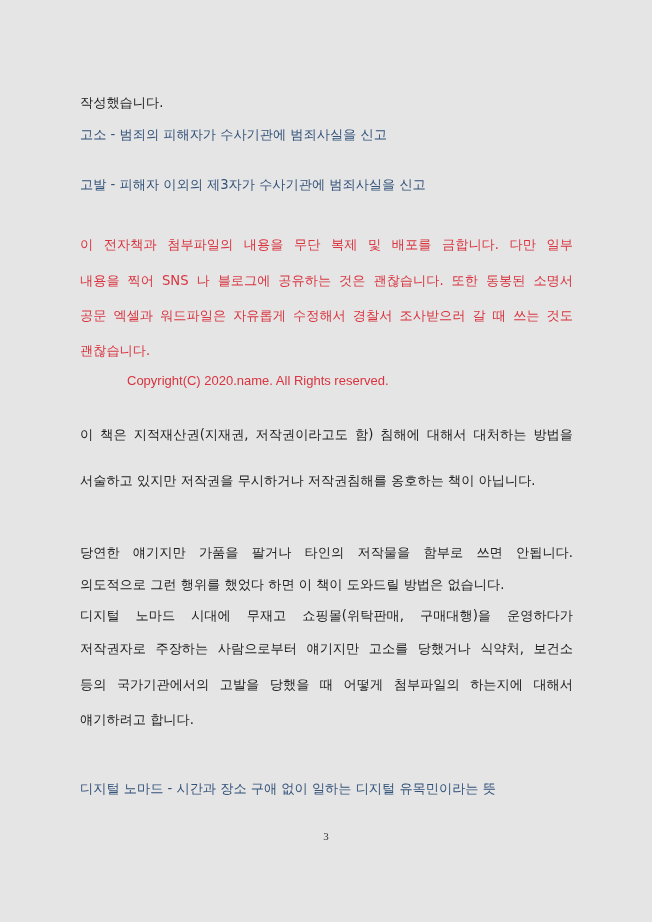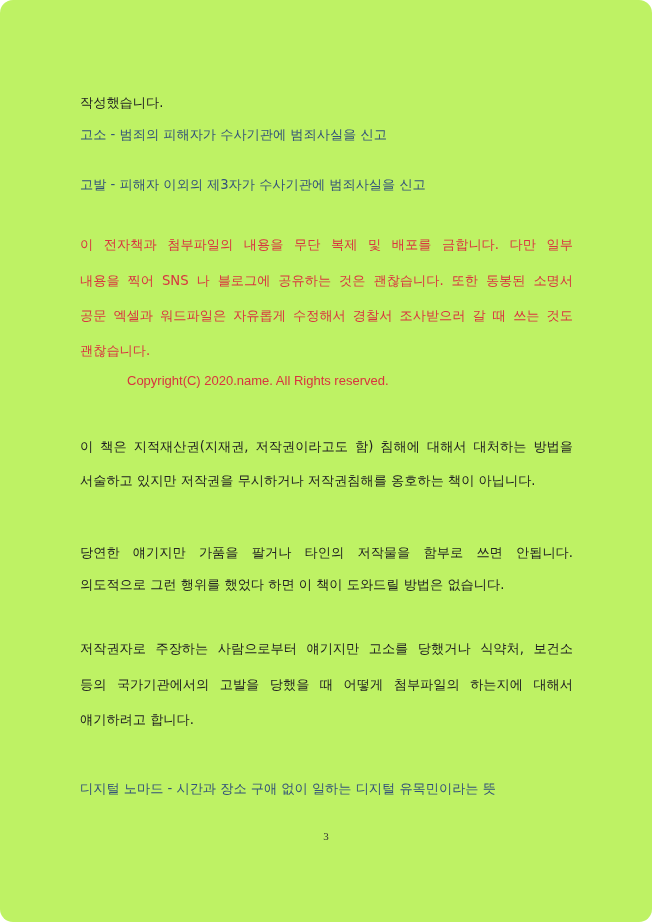--- a/index.html
+++ b/index.html
@@ -11,22 +11,21 @@
       width: 652px;
       height: 922px;
       position: relative;
       overflow: hidden;
       font-family: "DejaVu Sans", "Liberation Sans", sans-serif;
     }
     .page {
       position: absolute;
       left: 0; top: 0;
       width: 652px; height: 922px;
-      background: #bef264;
-      border-radius: 13px;
+      background: #e5e5e5;
     }
     .line {
       position: absolute;
       left: 80px;
       font-size: 13.2px;
       color: #222222;
       white-space: nowrap;
       letter-spacing: 0px;
     }
     .justify {
@@ -61,25 +60,26 @@
   <div class="line blue" style="top:126px;">고소 - 범죄의 피해자가 수사기관에 범죄사실을 신고</div>
   <div class="line blue" style="top:176px;">고발 - 피해자 이외의 제3자가 수사기관에 범죄사실을 신고</div>
 
   <div class="line red justify" style="top:236px;">이 전자책과 첨부파일의 내용을 무단 복제 및 배포를 금합니다. 다만 일부</div>
   <div class="line red justify" style="top:272px;">내용을 찍어 SNS 나 블로그에 공유하는 것은 괜찮습니다. 또한 동봉된 소명서</div>
   <div class="line red justify" style="top:307px;">공문 엑셀과 워드파일은 자유롭게 수정해서 경찰서 조사받으러 갈 때 쓰는 것도</div>
   <div class="line red" style="top:342px;">괜찮습니다.</div>
 
   <div class="line red copyright" style="top:373px;margin-left:47px;">Copyright(C) 2020.name. All Rights reserved.</div>
 
-  <div class="line justify" style="top:438px;">이 책은 지적재산권(지재권, 저작권이라고도 함) 침해에 대해서 대처하는 방법을</div>
+  <div class="line justify" style="top:426px;">이 책은 지적재산권(지재권, 저작권이라고도 함) 침해에 대해서 대처하는 방법을</div>
   <div class="line" style="top:472px;">서술하고 있지만 저작권을 무시하거나 저작권침해를 옹호하는 책이 아닙니다.</div>
 
   <div class="line justify" style="top:544px;">당연한 얘기지만 가품을 팔거나 타인의 저작물을 함부로 쓰면 안됩니다.</div>
   <div class="line" style="top:576px;">의도적으로 그런 행위를 했었다 하면 이 책이 도와드릴 방법은 없습니다.</div>
+  <div class="line justify" style="top:607px;">디지털 노마드 시대에 무재고 쇼핑몰(위탁판매, 구매대행)을 운영하다가</div>
   <div class="line justify" style="top:640px;">저작권자로 주장하는 사람으로부터 얘기지만 고소를 당했거나 식약처, 보건소</div>
   <div class="line justify" style="top:676px;">등의 국가기관에서의 고발을 당했을 때 어떻게 첨부파일의 하는지에 대해서</div>
   <div class="line" style="top:711px;">얘기하려고 합니다.</div>
 
   <div class="line blue" style="top:780px;">디지털 노마드 - 시간과 장소 구애 없이 일하는 디지털 유목민이라는 뜻</div>
 
   <div class="page-number">3</div>
 
 </div>
 

